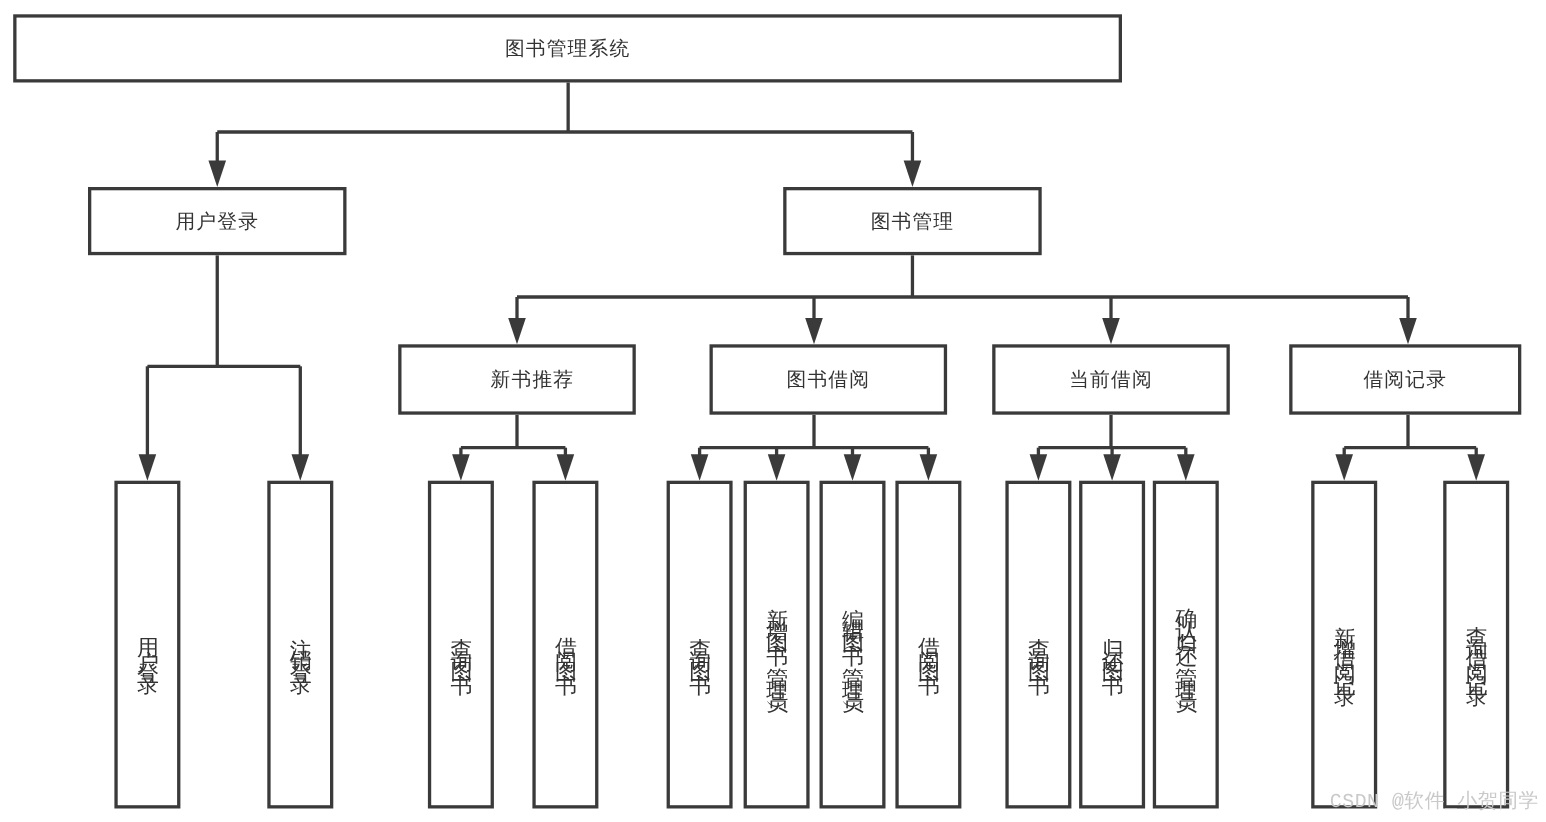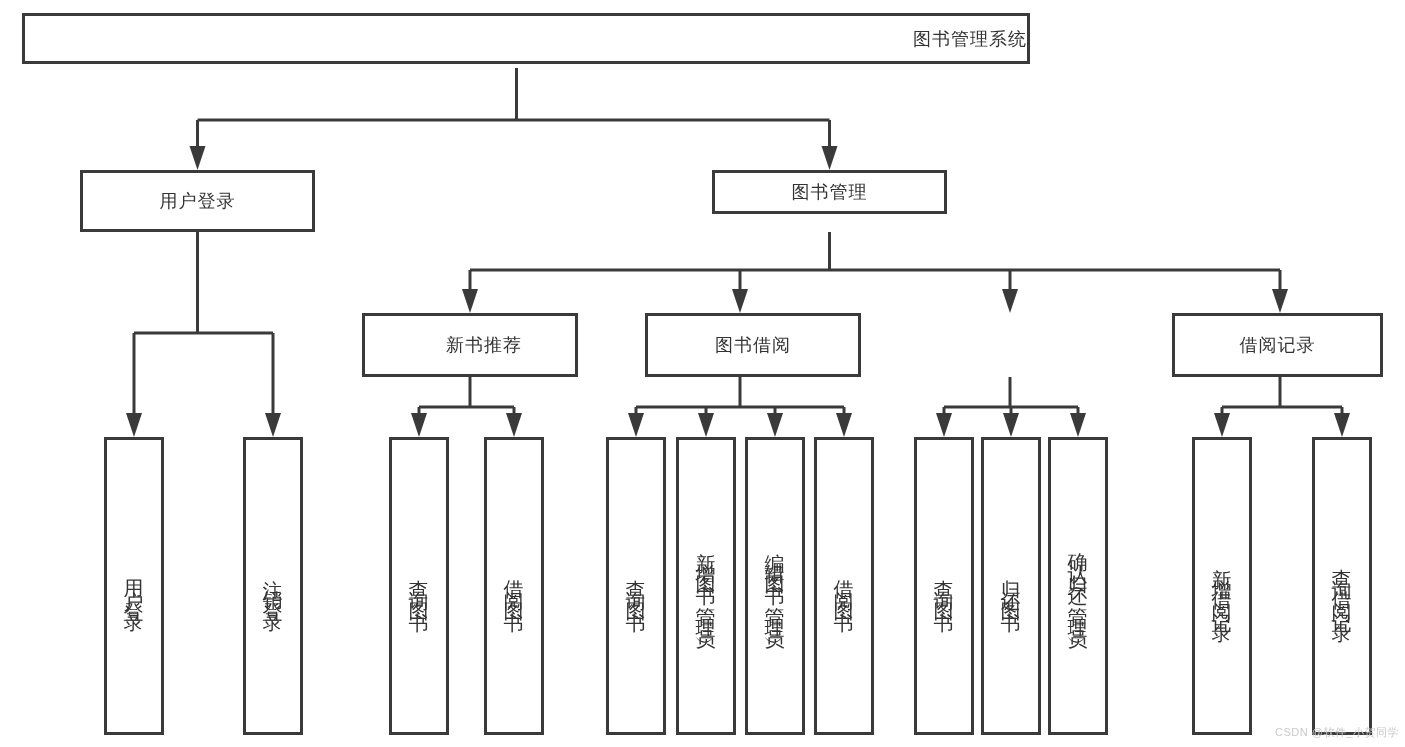--- a/index.html
+++ b/index.html
@@ -42,25 +42,26 @@
     text-orientation: mixed;
     font-size: 20px;
     line-height: 1;
     letter-spacing: 11px;
     white-space: nowrap;
   }
   .watermark {
     position: absolute;
     right: 6px;
     bottom: 7px;
-    font-size: 11px;
+    font-size: 18px;
     color: #c9c9c9;
     letter-spacing: 0.5px;
     z-index: 3;
     white-space: nowrap;
+    font-family: Liberation Mono, monospace;
   }
 </style>
 </head>
 <body>
 
 <div class="canvas">
 
   <svg class="connectors" width="1405" height="747" viewBox="0 0 1405 747">
     <g stroke="#3a3a3a" stroke-width="3" fill="none">
 
@@ -123,37 +124,40 @@
       <path d="M767 413 L783 413 L775 437 Z"></path>
       <path d="M836 413 L852 413 L844 437 Z"></path>
       <path d="M936 413 L952 413 L944 437 Z"></path>
       <path d="M1003 413 L1019 413 L1011 437 Z"></path>
       <path d="M1070 413 L1086 413 L1078 437 Z"></path>
       <path d="M1214 413 L1230 413 L1222 437 Z"></path>
       <path d="M1334 413 L1350 413 L1342 437 Z"></path>
     </g>
   </svg>
 
-  <div class="node" style="left:22px;top:13px;width:1008px;height:51px;justify-content:flex-end;">
+  <div class="node" style="left:12px;top:13px;width:1008px;height:62px;">
     <span class="hlabel">图书管理系统</span>
   </div>
 
   <div class="node" style="left:80px;top:170px;width:235px;height:62px;">
     <span class="hlabel">用户登录</span>
   </div>
-  <div class="node" style="left:712px;top:170px;width:235px;height:44px;">
+  <div class="node" style="left:712px;top:170px;width:235px;height:62px;">
     <span class="hlabel">图书管理</span>
   </div>
 
   <div class="node" style="left:362px;top:313px;width:216px;height:64px;padding-left:28px;">
     <span class="hlabel">新书推荐</span>
   </div>
   <div class="node" style="left:632px;top:313px;width:216px;height:64px;margin-left:13px;">
     <span class="hlabel">图书借阅</span>
   </div>
+  <div class="node" style="left:902px;top:313px;width:216px;height:64px;">
+    <span class="hlabel">当前借阅</span>
+  </div>
   <div class="node" style="left:1172px;top:313px;width:211px;height:64px;">
     <span class="hlabel">借阅记录</span>
   </div>
 
   <div class="node" style="left:104px;top:437px;width:60px;height:298px;">
     <span class="vtext">用户登录</span>
   </div>
   <div class="node" style="left:243px;top:437px;width:60px;height:298px;">
     <span class="vtext">注销登录</span>
   </div>

